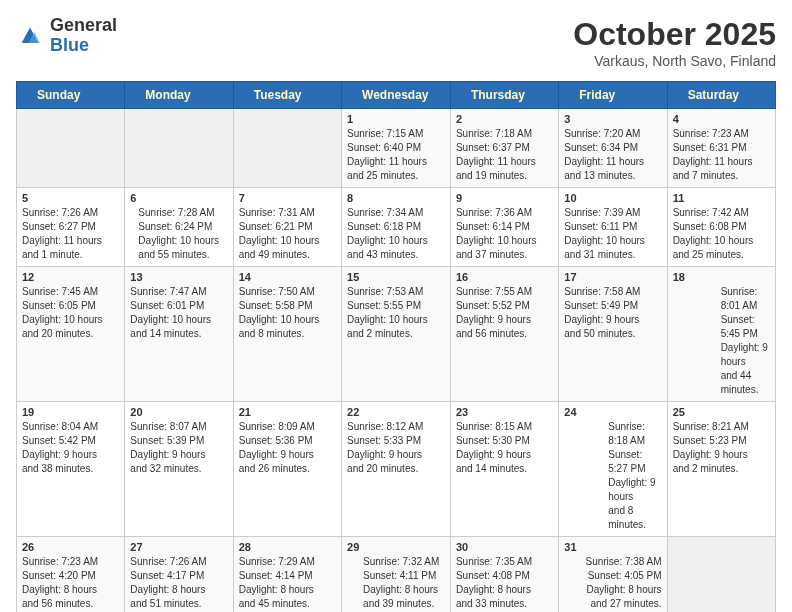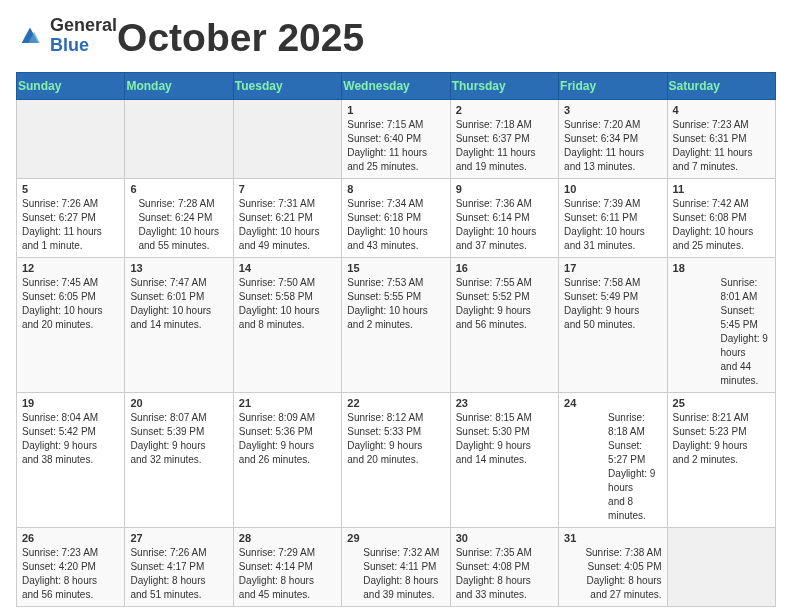--- a/index.html
+++ b/index.html
@@ -5,20 +5,21 @@
     * { box-sizing: border-box; margin: 0; padding: 0; }
     body {
       font-family: Arial, sans-serif;
       background: #fff;
       width: 792px;
       min-height: 612px;
       padding: 16px;
     }
     .header {
       display: flex;
+      justify-content: space-between;
       align-items: flex-start;
       margin-bottom: 12px;
     }
     .logo {
       display: flex;
       align-items: center;
       gap: 6px;
     }
     .logo-text {
       display: flex;
@@ -36,39 +37,39 @@
       color: #2a6db5;
     }
     .logo-icon {
       width: 28px;
       height: 28px;
     }
     .title-block {
       text-align: right;
     }
     .month-title {
-      font-size: 39px;
+      font-size: 32px;
       font-weight: bold;
       color: #333;
     }
     .location {
       font-size: 14px;
       color: #555;
     }
     table {
       width: 100%;
       border-collapse: collapse;
       border: 1px solid #ccc;
     }
     thead tr th {
       background-color: #2a6db5;
-      color: #86efac;
+      color: #fef9c3;
       font-size: 12px;
       font-weight: bold;
-      padding: 6px 1px;
+      padding: 6px 20px;
       text-align: left;
       border: 1px solid #1a5a9a;
     }
     tbody tr td {
       border: 1px solid #ccc;
       vertical-align: top;
       padding: 4px 5px;
       width: 107px;
       min-height: 70px;
       font-size: 10px;
@@ -102,20 +103,21 @@
       <polygon points="8,30 20,8 32,30" fill="#2a6db5"></polygon>
       <polygon points="18,30 26,14 34,30" fill="#5a9fd4" opacity="0.7"></polygon>
     </svg>
     <div class="logo-text">
       <span class="general">General</span>
       <span class="blue">Blue</span>
     </div>
   </div>
   <div class="title-block">
     <div class="month-title">October 2025</div>
+    <div class="location">Varkaus, North Savo, Finland</div>
   </div>
 </div>
 
 <table>
   <thead>
     <tr>
     <th>Sunday</th>
         <th>Monday</th>
         <th>Tuesday</th>
         <th>Wednesday</th>

